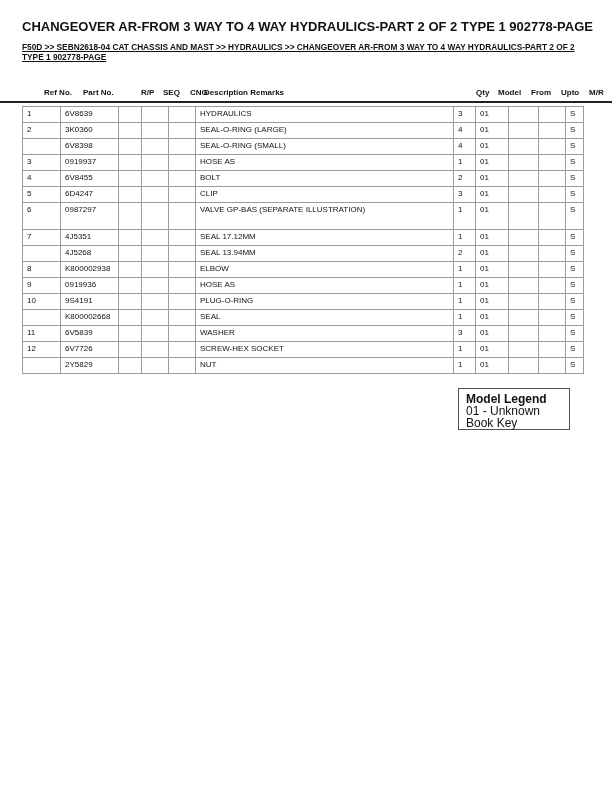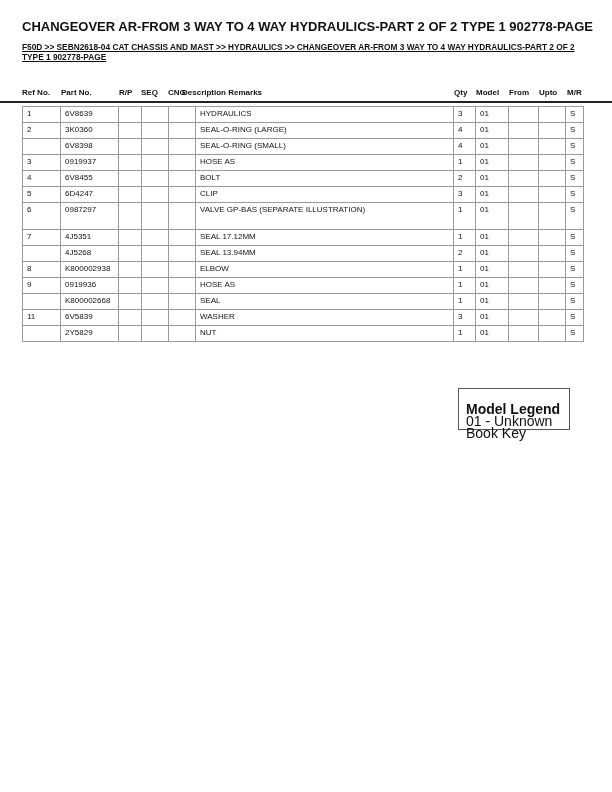--- a/index.html
+++ b/index.html
@@ -12,39 +12,39 @@
     font-size: 13px; font-weight: bold; line-height: 10px;
   }
   .breadcrumb {
     position: absolute; left: 22px; top: 42px; width: 575px;
     font-size: 8.3px; font-weight: bold; line-height: 10px; text-decoration: underline;
   }
   .header-row {
     position: absolute; left: 22px; top: 88px; height: 12px; width: 570px;
     font-size: 8px; font-weight: bold;
   }
-  .header-row span { position: absolute; top: 0; white-space: nowrap; }
+  .header-row span { position: absolute; top: 0; white-space: nowrap; margin-left: 22px; }
   .header-line {
     position: absolute; left: 0; top: 101px; width: 612px; height: 2px; background: #222;
   }
   table.parts {
     position: absolute; left: 22px; top: 106px;
     border-collapse: collapse; table-layout: fixed;
     font-size: 8px;
   }
   table.parts td {
     border: 1px solid #9a9a9a; padding: 2px 4px 0 4px;
     height: 13px; vertical-align: top; line-height: 10px;
     overflow: hidden;
   }
   table.parts tr.tall td { height: 24px; }
   .legend {
     position: absolute; left: 458px; top: 388px; width: 112px; height: 42px;
-    border: 1px solid #555; box-sizing: border-box; padding: 14px 7px;
-    font-size: 14px; line-height: 12px;
+    border: 1px solid #555; box-sizing: border-box; padding: 4px 7px;
+    font-size: 12px; line-height: 12px;
   }
   .legend .lt { font-weight: bold; }
 </style>
 </head>
 <body>
 
 <div class="title">CHANGEOVER AR-FROM 3 WAY TO 4 WAY HYDRAULICS-PART 2 OF 2 TYPE 1 902778-PAGE</div>
 <div class="breadcrumb">F50D &gt;&gt; SEBN2618-04 CAT CHASSIS AND MAST &gt;&gt; HYDRAULICS &gt;&gt; CHANGEOVER AR-FROM 3 WAY TO 4 WAY HYDRAULICS-PART 2 OF 2 TYPE 1 902778-PAGE</div>
 
 <div class="header-row">
@@ -214,40 +214,66 @@
         <td></td>
         <td></td>
         <td>HOSE AS</td>
         <td>1</td>
         <td>01</td>
         <td></td>
         <td></td>
         <td>S</td>
       </tr>
       <tr>
+        <td>10</td>
+        <td>9S4191</td>
+        <td></td>
+        <td></td>
+        <td></td>
+        <td>PLUG-O-RING</td>
+        <td>1</td>
+        <td>01</td>
+        <td></td>
+        <td></td>
+        <td>S</td>
+      </tr>
+      <tr>
         <td></td>
         <td>K800002668</td>
         <td></td>
         <td></td>
         <td></td>
         <td>SEAL</td>
         <td>1</td>
         <td>01</td>
         <td></td>
         <td></td>
         <td>S</td>
       </tr>
       <tr>
         <td>11</td>
         <td>6V5839</td>
         <td></td>
         <td></td>
         <td></td>
         <td>WASHER</td>
         <td>3</td>
+        <td>01</td>
+        <td></td>
+        <td></td>
+        <td>S</td>
+      </tr>
+      <tr>
+        <td>12</td>
+        <td>6V7726</td>
+        <td></td>
+        <td></td>
+        <td></td>
+        <td>SCREW-HEX SOCKET</td>
+        <td>1</td>
         <td>01</td>
         <td></td>
         <td></td>
         <td>S</td>
       </tr>
       <tr>
         <td></td>
         <td>2Y5829</td>
         <td></td>
         <td></td>

